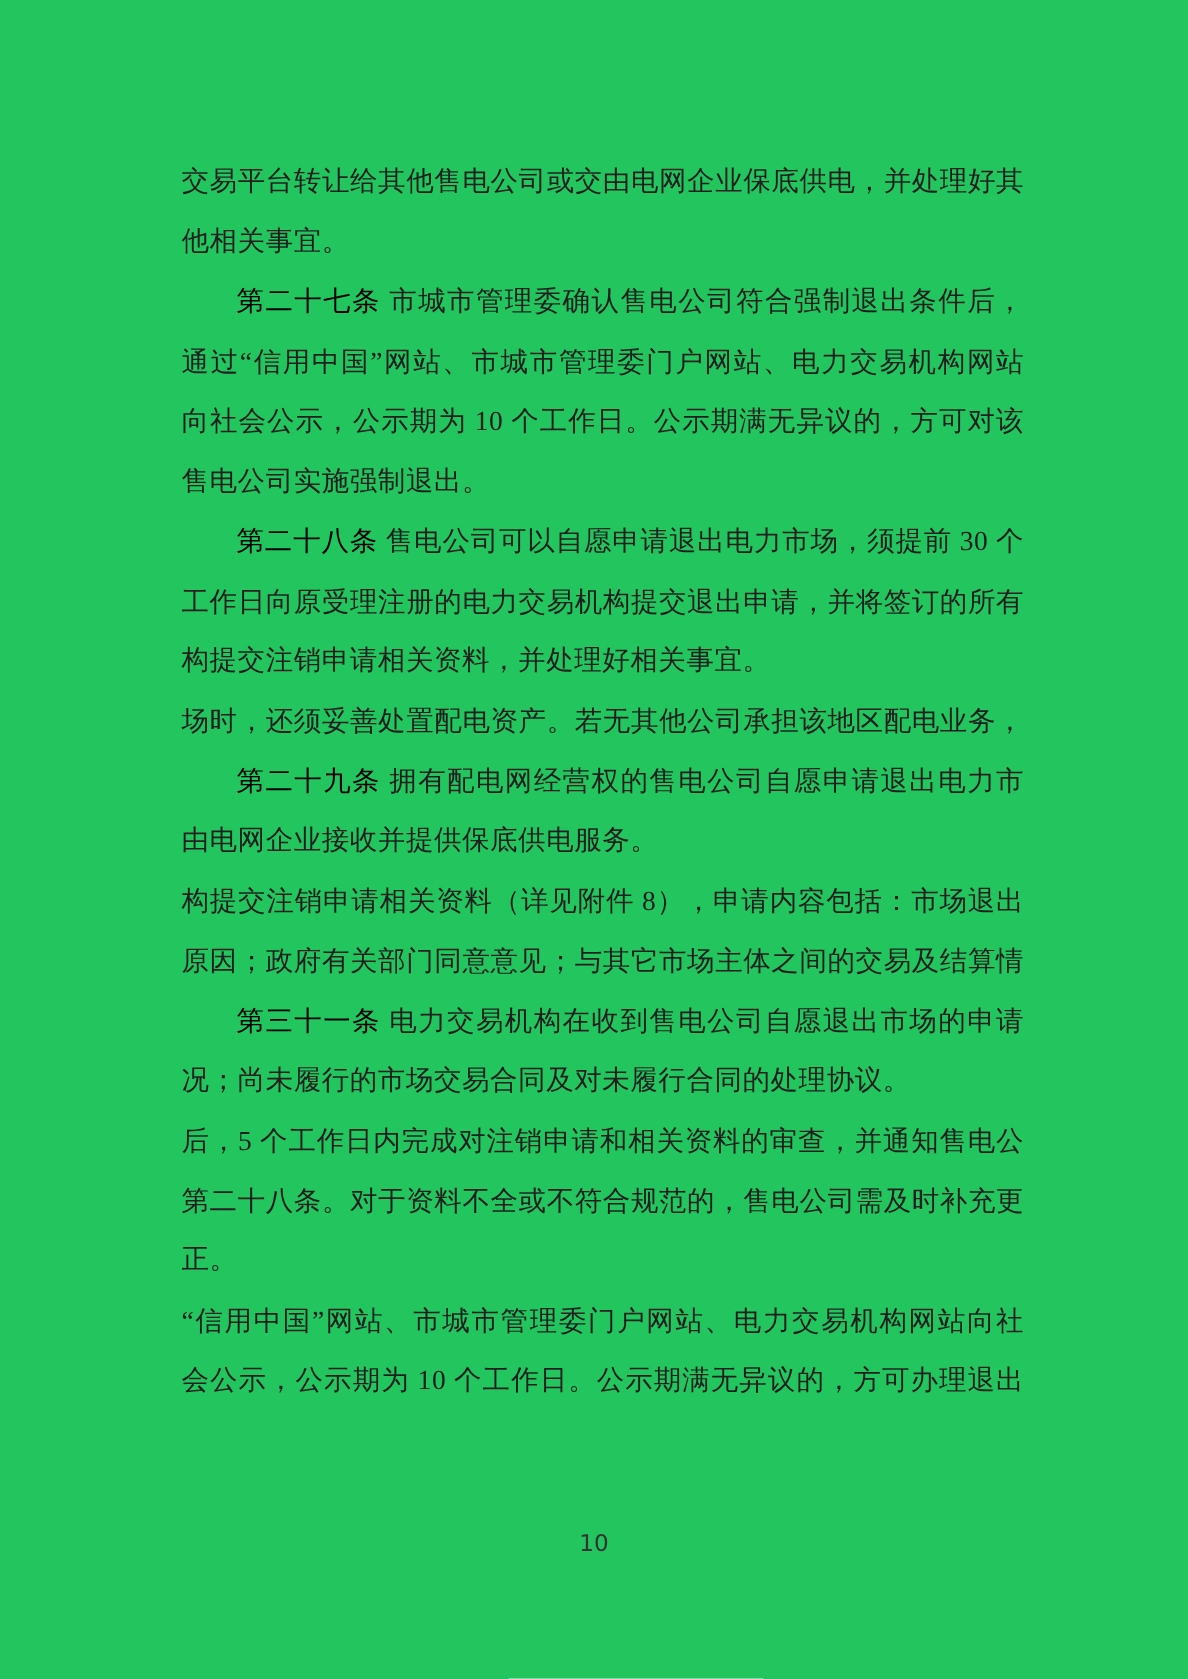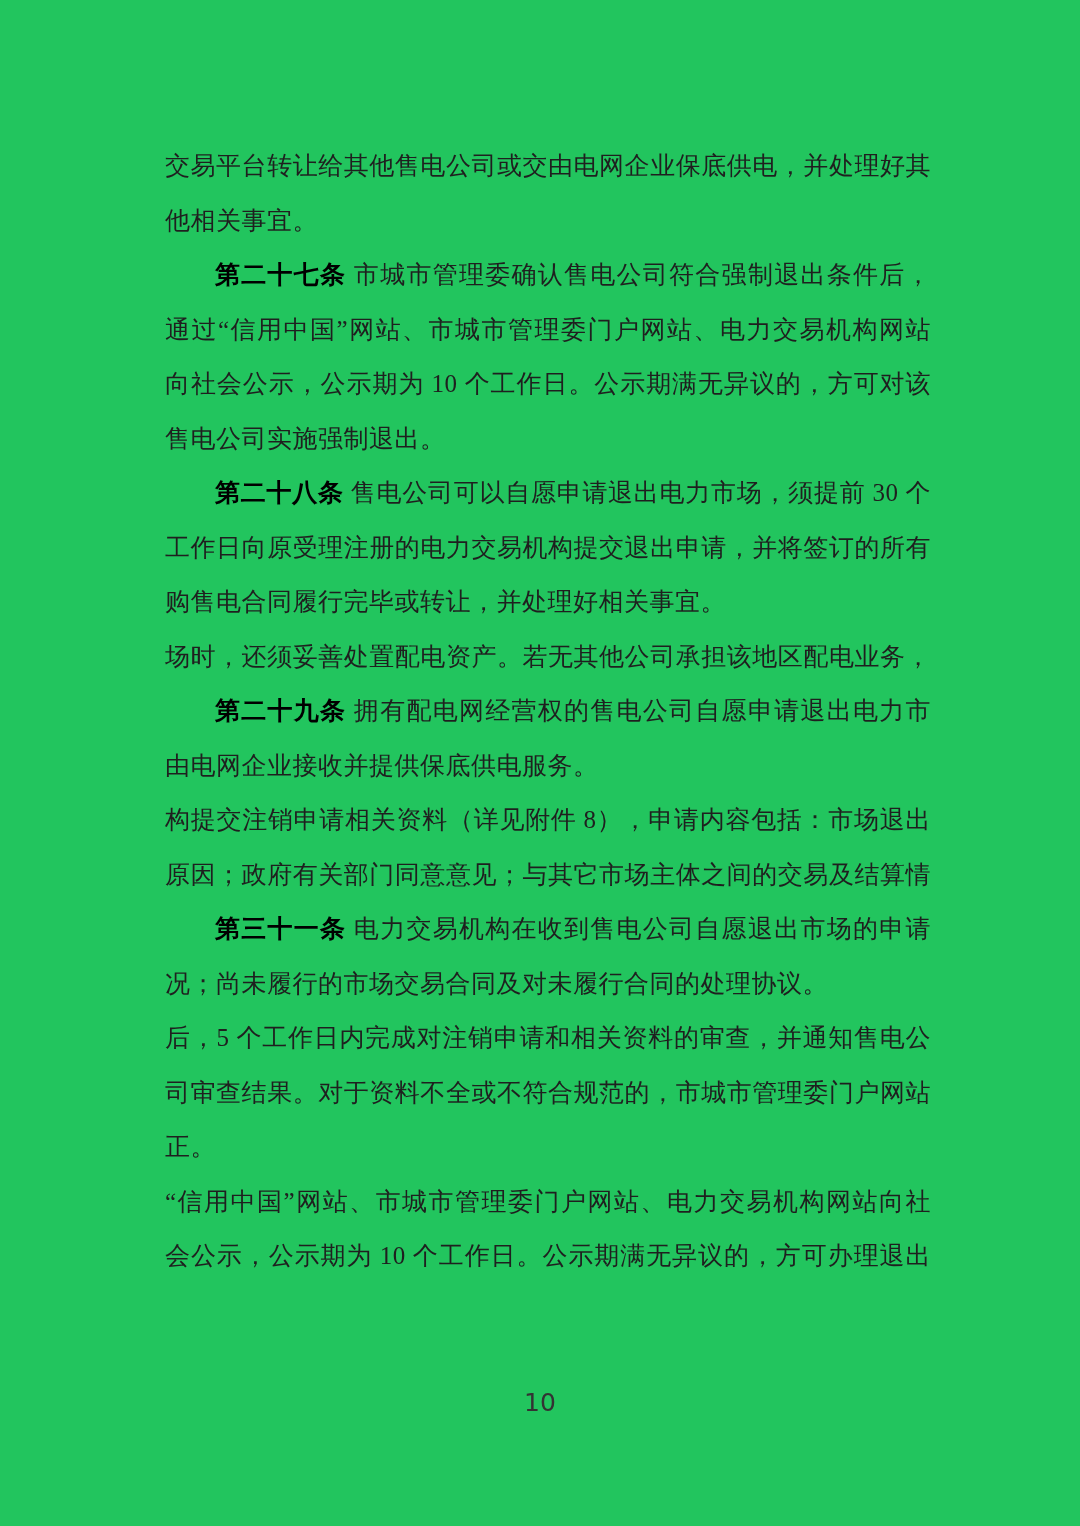--- a/index.html
+++ b/index.html
@@ -23,61 +23,62 @@
     letter-spacing: 0.5px;
   }
   .line {
     text-align: justify;
     text-align-last: justify;
     white-space: normal;
   }
   .line.no-just {
     text-align: left;
     text-align-last: left;
+    font-family: Liberation Mono, monospace;
   }
   .line.indent {
     text-indent: 50px;
   }
   .term {
-    font-weight: bold;
+    font-weight: normal;
     color: #000000;
   }
   .page-number {
     position: absolute;
     left: 0;
     top: 1391px;
     width: 1080px;
     text-align: center;
     font-family: "DejaVu Sans", sans-serif;
-    font-size: 25px;
+    font-size: 21px;
     line-height: 24px;
     color: #333333;
   }
 </style>
 </head>
 <body>
 
 <div class="page">
   <main class="text-block" id="text-block">
       <div class="line">交易平台转让给其他售电公司或交由电网企业保底供电，并处理好其</div>
       <div class="line no-just">他相关事宜。</div>
       <div class="line indent"><span class="term">第二十七条</span> 市城市管理委确认售电公司符合强制退出条件后，</div>
       <div class="line">通过“信用中国”网站、市城市管理委门户网站、电力交易机构网站</div>
       <div class="line">向社会公示，公示期为 10 个工作日。公示期满无异议的，方可对该</div>
       <div class="line no-just">售电公司实施强制退出。</div>
       <div class="line indent"><span class="term">第二十八条</span> 售电公司可以自愿申请退出电力市场，须提前 30 个</div>
       <div class="line">工作日向原受理注册的电力交易机构提交退出申请，并将签订的所有</div>
-      <div class="line no-just">购售电合同履行完毕或转让，并处理好相关事宜。</div>
+      <div class="line no-just">构提交注销申请相关资料，并处理好相关事宜。</div>
       <div class="line">场时，还须妥善处置配电资产。若无其他公司承担该地区配电业务，</div>
       <div class="line indent"><span class="term">第二十九条</span> 拥有配电网经营权的售电公司自愿申请退出电力市</div>
       <div class="line no-just">由电网企业接收并提供保底供电服务。</div>
       <div class="line">构提交注销申请相关资料（详见附件 8），申请内容包括：市场退出</div>
       <div class="line">原因；政府有关部门同意意见；与其它市场主体之间的交易及结算情</div>
       <div class="line indent"><span class="term">第三十一条</span> 电力交易机构在收到售电公司自愿退出市场的申请</div>
       <div class="line no-just">况；尚未履行的市场交易合同及对未履行合同的处理协议。</div>
       <div class="line">后，5 个工作日内完成对注销申请和相关资料的审查，并通知售电公</div>
-      <div class="line">司审查结果。对于资料不全或不符合规范的，市城市管理委门户网站</div>
+      <div class="line">第二十八条。对于资料不全或不符合规范的，售电公司需及时补充更</div>
       <div class="line no-just">正。</div>
       <div class="line">“信用中国”网站、市城市管理委门户网站、电力交易机构网站向社</div>
       <div class="line">会公示，公示期为 10 个工作日。公示期满无异议的，方可办理退出</div>
     </main>
   <footer class="page-number">10</footer>
 </div>
 
 </body></html>

